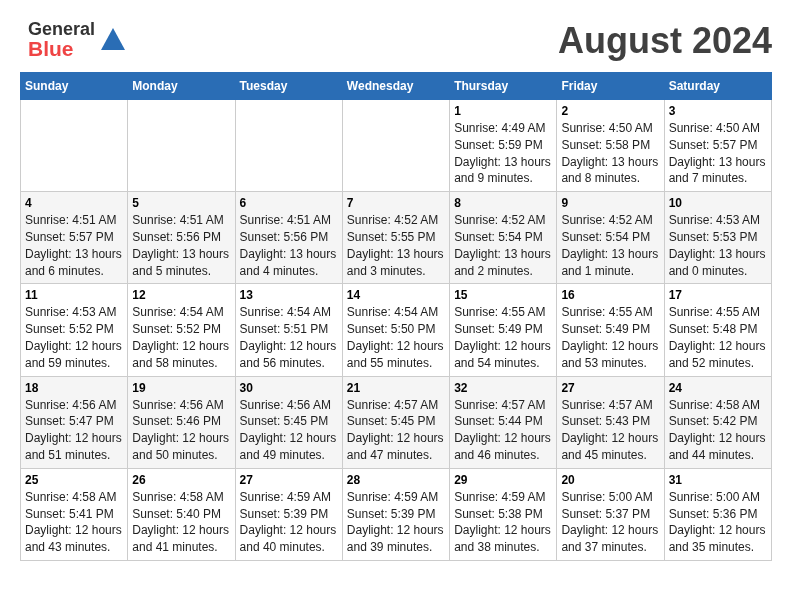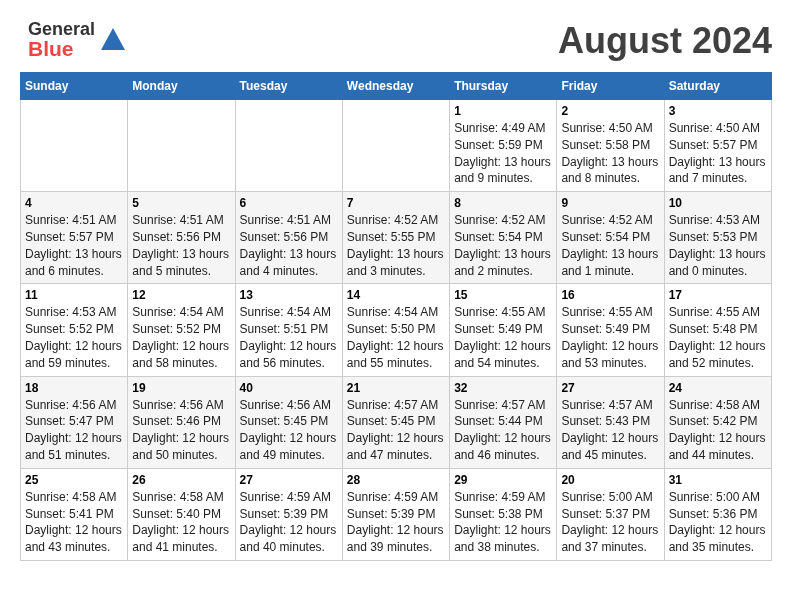--- a/index.html
+++ b/index.html
@@ -243,21 +243,21 @@
 Sunset: 5:47 PM
 Daylight: 12 hours and 51 minutes.</div>
         </td>
         <td>
           <span class="day-number">19</span>
           <div class="day-info" style="white-space: pre-line;">Sunrise: 4:56 AM
 Sunset: 5:46 PM
 Daylight: 12 hours and 50 minutes.</div>
         </td>
         <td>
-          <span class="day-number">40</span>
+          <span class="day-number">30</span>
           <div class="day-info" style="white-space: pre-line;">Sunrise: 4:56 AM
 Sunset: 5:45 PM
 Daylight: 12 hours and 49 minutes.</div>
         </td>
         <td>
           <span class="day-number">21</span>
           <div class="day-info" style="white-space: pre-line;">Sunrise: 4:57 AM
 Sunset: 5:45 PM
 Daylight: 12 hours and 47 minutes.</div>
         </td>

